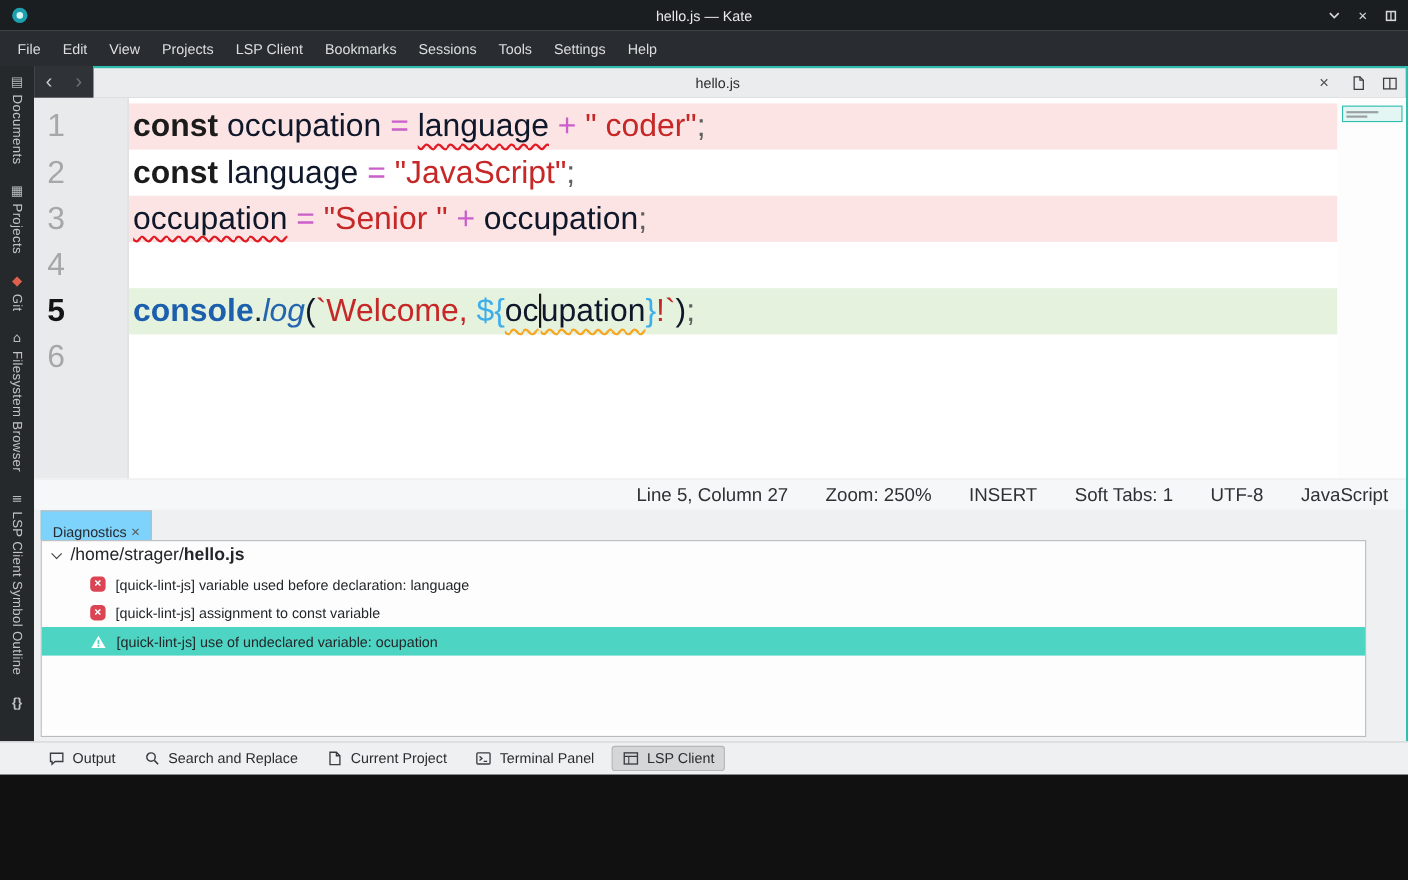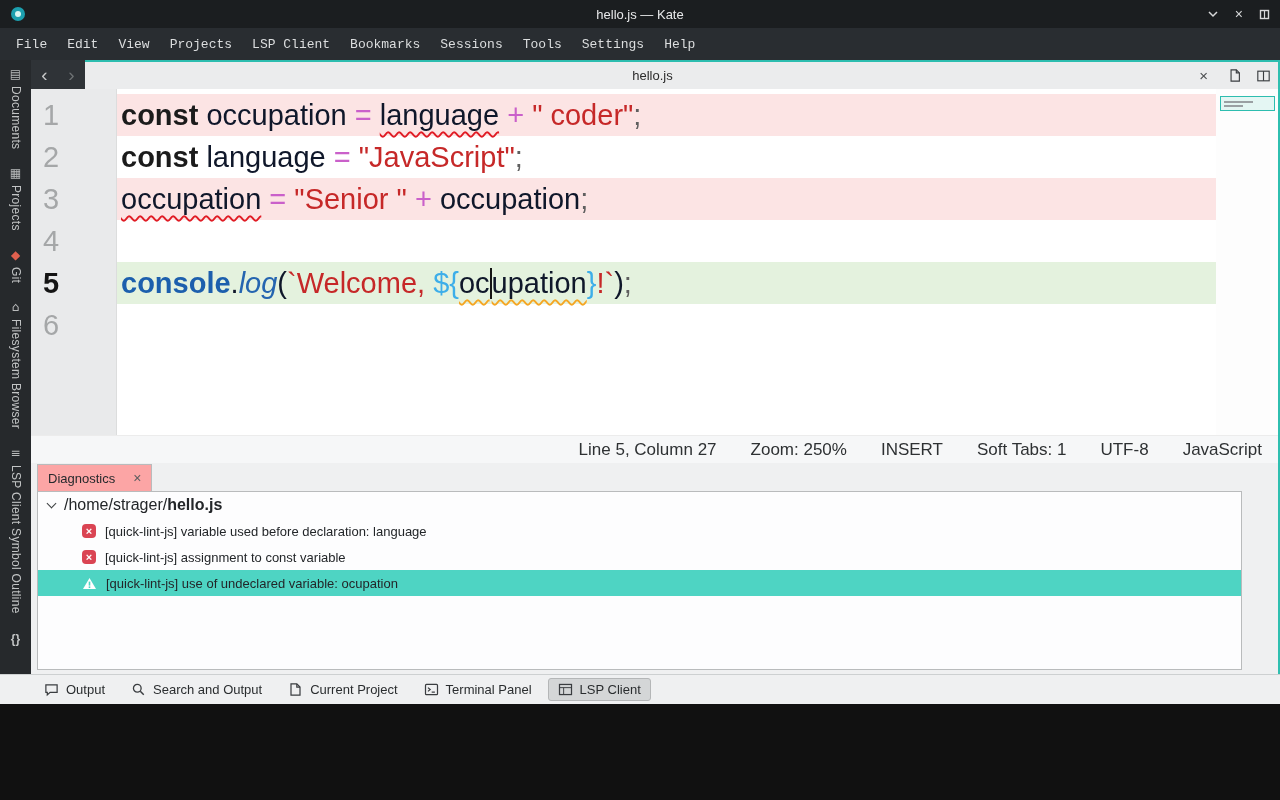--- a/index.html
+++ b/index.html
@@ -11,21 +11,21 @@
   .titlebar { height:28px; background:#1b1e20; color:#e8e9ea; display:flex; align-items:center;
               padding:0 10px; font-size:13px; position:relative; flex:0 0 auto; }
   .title { position:absolute; left:0; right:0; text-align:center; pointer-events:none; }
   .app-icon { display:flex; align-items:center; }
   .win-controls { margin-left:auto; display:flex; align-items:center; gap:16px; z-index:1; }
   .win-controls span { display:flex; align-items:center; justify-content:center; color:#d7d8d9; font-size:14px; cursor:default; }
 
   
   .menubar { height:32px; background:#292d31; display:flex; align-items:center; padding-left:6px;
              color:#dcdedf; font-size:13px; flex:0 0 auto; }
-  .menu-item { padding:1px 10px; height:100%; display:flex; align-items:center;font-family:Liberation Mono, monospace; }
+  .menu-item { padding:1px 10px; height:100%; display:flex; align-items:center; }
 
   
   .main { flex:1; display:flex; min-height:0; }
 
   .rail { width:31px; background:#26292c; display:flex; flex-direction:column; align-items:center;
           padding-top:8px; gap:18px; flex:0 0 auto; }
   .rail-item { display:flex; flex-direction:column; align-items:center; gap:6px; color:#c2c4c5; }
   .rail-icon { font-size:12px; line-height:1; font-family:"DejaVu Sans", sans-serif; color:#b9bbbc; }
   .rail-icon.git { color:#e0604f; }
   .rail-label { writing-mode:vertical-rl; font-size:12px; letter-spacing:.3px; color:#c2c4c5; white-space:nowrap; }
@@ -69,22 +69,22 @@
             display:flex; flex-direction:column; justify-content:center; gap:2px; padding:2px 3px; }
   .mm-line { height:2px; background:#9aa0a3; }
 
   
   .statusbar { height:28px; background:#f6f7f8; border-top:1px solid #ececec; display:flex; align-items:center;
                justify-content:flex-end; gap:34px; padding-right:16px; font-size:17px; color:#2e3133; flex:0 0 auto; }
 
   
   .panel { height:211px; display:flex; flex-direction:column; background:#eff0f1; flex:0 0 auto; }
   .panel-tabs { height:28px; display:flex; align-items:flex-end; padding-left:6px; }
-  .panel-tab { height:27px; background:#fca5a5; border:1px solid #b9bbbc; border-bottom:none;
-               display:flex; align-items:center; gap:18px; padding:0 10px; font-size:13px; color:#26292c; }
+  .panel-tab { height:27px; background:#7dd3fc; border:1px solid #b9bbbc; border-bottom:none;
+               display:flex; align-items:flex-end; gap:4px; padding:0 10px; font-size:13px; color:#26292c; }
   .ptab-close { color:#5a5d5f; font-size:14px; }
   .tree-wrap { flex:1; margin:0 36px 4px 6px; border:1px solid #b9bbbc; background:#fdfdfe; overflow:hidden; }
   .tree-file { height:26px; display:flex; align-items:center; gap:9px; padding-left:10px; font-size:16px; color:#232629; }
   .chev { width:7px; height:7px; border:solid #3c3f41; border-width:0 1.6px 1.6px 0; transform:rotate(45deg); margin-top:-4px; flex:0 0 auto; }
   .diag-row { height:26px; display:flex; align-items:center; gap:9px; padding-left:44px; font-size:13px; color:#232629; }
   .diag-row.selected { background:#4ed4c3; }
   .err-badge { width:14px; height:14px; background:#da4453; border-radius:4px; color:#fff; font-size:11px;
                font-weight:bold; display:flex; align-items:center; justify-content:center; line-height:1; flex:0 0 auto; }
   .warn-badge { display:flex; align-items:center; flex:0 0 auto; }
 
@@ -269,21 +269,21 @@
         </span>
         <span>Output</span>
       </div>
       <div class="tbtn">
         <span class="ticon">
           <svg width="15" height="15" viewBox="0 0 16 16">
             <circle cx="6.7" cy="6.7" r="4.1" fill="none" stroke="#3a3d40" stroke-width="1.4"></circle>
             <line x1="9.9" y1="9.9" x2="13.6" y2="13.6" stroke="#3a3d40" stroke-width="1.6"></line>
           </svg>
         </span>
-        <span>Search and Output</span>
+        <span>Search and Replace</span>
       </div>
       <div class="tbtn">
         <span class="ticon">
           <svg width="15" height="15" viewBox="0 0 16 16">
             <path d="M3.2 2h6.2l3.4 3.4V14H3.2z" fill="none" stroke="#3a3d40" stroke-width="1.3"></path>
             <path d="M9.4 2v3.4h3.4" fill="none" stroke="#3a3d40" stroke-width="1.3"></path>
           </svg>
         </span>
         <span>Current Project</span>
       </div>

